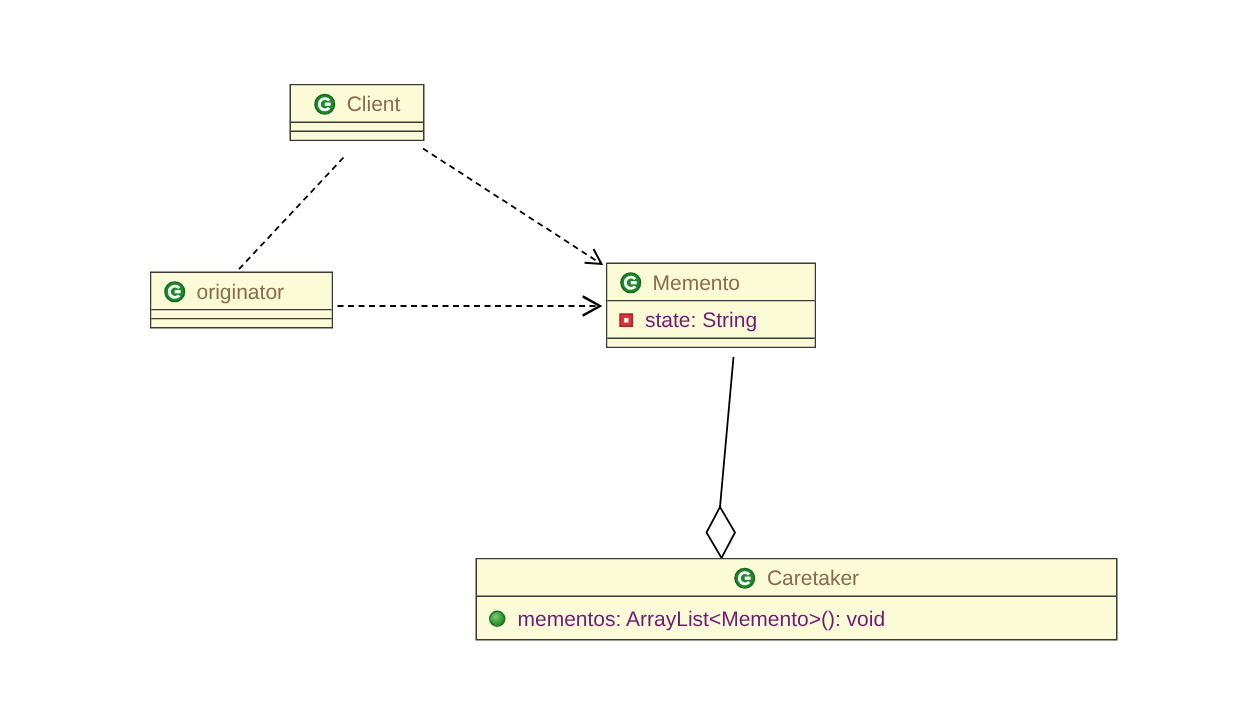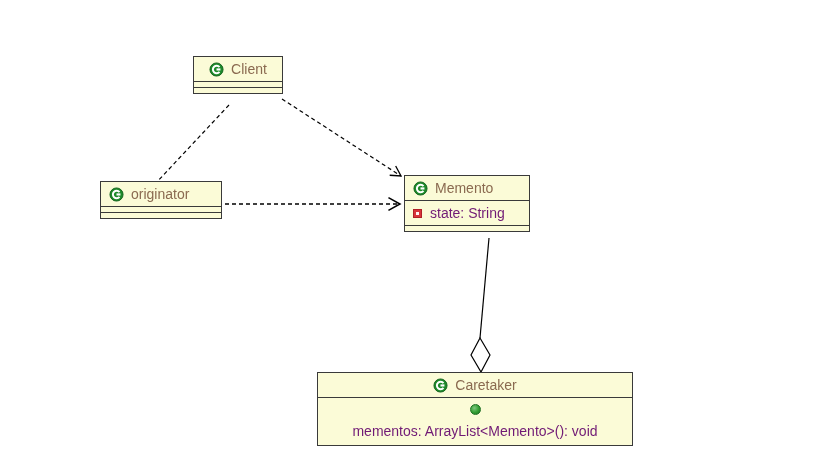--- a/index.html
+++ b/index.html
@@ -185,47 +185,47 @@
         <rect x="8" y="6.8" width="4.2" height="2.3" fill="#ffffff"></rect>
       </svg>
       <span class="uml-title">originator</span>
     </div>
     <div class="uml-sep"></div>
     <div class="uml-compartment-empty"></div>
     <div class="uml-sep"></div>
     <div class="uml-compartment-empty"></div>
   </div>
 
-  <div class="uml-class" id="box-memento" style="left:404px; top:175px; width:126px;">
+  <div class="uml-class" id="box-memento" style="left:404px; top:175px; width:140px;">
     <div class="uml-header left">
       <svg class="icon-class" viewBox="0 0 16 16">
         <circle cx="8" cy="8" r="7" fill="#1d8a2a" stroke="#14631d" stroke-width="1"></circle>
         <path d="M11.2 5.4 A4 4 0 1 0 11.2 10.6" fill="none" stroke="#ffffff" stroke-width="2.1"></path>
         <rect x="8" y="6.8" width="4.2" height="2.3" fill="#ffffff"></rect>
       </svg>
       <span class="uml-title">Memento</span>
     </div>
     <div class="uml-sep"></div>
     <div class="uml-compartment">
       <span class="icon-field-private"></span>
       <span class="uml-member">state: String</span>
     </div>
     <div class="uml-sep"></div>
     <div class="uml-compartment-empty"></div>
   </div>
 
-  <div class="uml-class" id="box-caretaker" style="left:317px; top:372px; width:316px;">
+  <div class="uml-class" id="box-caretaker" style="left:317px; top:372px; width:428px;">
     <div class="uml-header">
       <svg class="icon-class" viewBox="0 0 16 16">
         <circle cx="8" cy="8" r="7" fill="#1d8a2a" stroke="#14631d" stroke-width="1"></circle>
         <path d="M11.2 5.4 A4 4 0 1 0 11.2 10.6" fill="none" stroke="#ffffff" stroke-width="2.1"></path>
         <rect x="8" y="6.8" width="4.2" height="2.3" fill="#ffffff"></rect>
       </svg>
       <span class="uml-title">Caretaker</span>
     </div>
     <div class="uml-sep"></div>
-    <div class="uml-compartment" style="padding-top:6px; padding-bottom:6px;flex-direction:column;">
+    <div class="uml-compartment" style="padding-top:6px; padding-bottom:6px;">
       <span class="icon-method-public"></span>
       <span class="uml-member">mementos: ArrayList&lt;Memento&gt;(): void</span>
     </div>
   </div>
 
 </div>
 
 </body></html>

